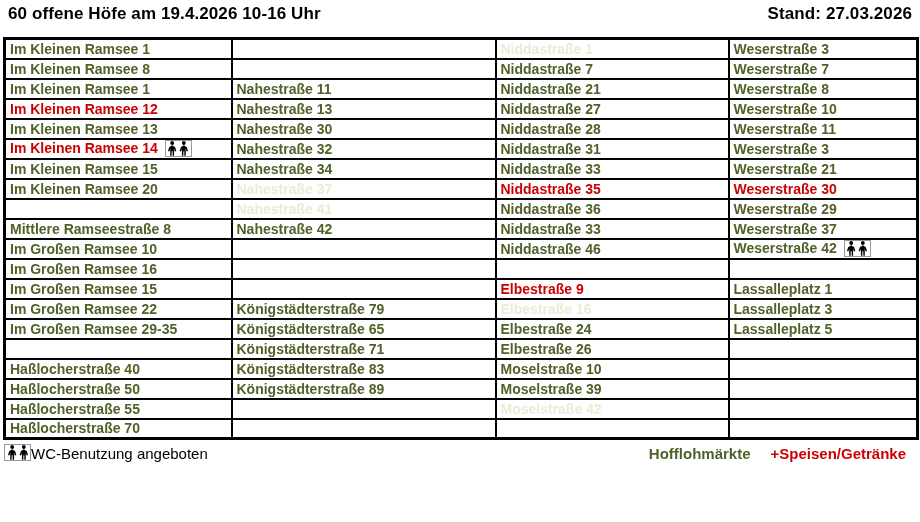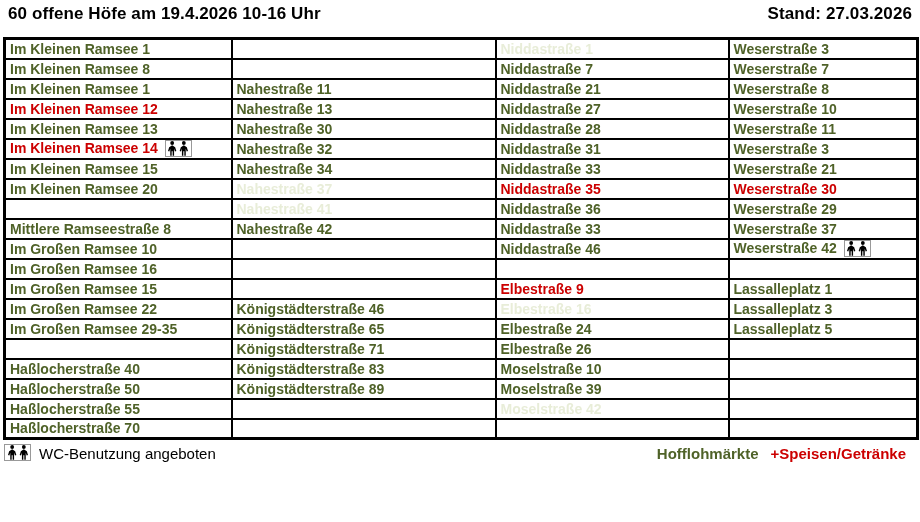--- a/index.html
+++ b/index.html
@@ -52,24 +52,24 @@
     margin-left: 7px; vertical-align: -3px;
   }
   .wc-badge svg { display: block; }
 
   .footer-bar {
     display: flex; align-items: center;
     padding: 4px 14px 0 4px;
     font-size: 15px; color: #000;
     flex: 1;
   }
-  .footer-left { display: flex; align-items: center; gap: 8px; }
+  .footer-left { display: flex; align-items: center; gap: 0; }
   .footer-left .wc-badge { margin-left: 0; vertical-align: 0; }
   .footer-right {
-    margin-left: auto; display: flex; align-items: flex-end; gap: 12px;
+    margin-left: auto; display: flex; align-items: flex-end; gap: 20px;
     font-weight: bold;
     padding-left: 40px;
   }
   .legend-markets { color: var(--street-green); }
   .legend-food { color: var(--highlight-red); }
 </style>
 </head>
 <body>
 
 <div class="page">
@@ -182,21 +182,21 @@
           <td></td>
         </tr>
         <tr>
           <td class="cell-green"><span>Im Großen Ramsee 15</span></td>
           <td></td>
           <td class="cell-red"><span>Elbestraße 9</span></td>
           <td class="cell-green"><span>Lassalleplatz 1</span></td>
         </tr>
         <tr>
           <td class="cell-green"><span>Im Großen Ramsee 22</span></td>
-          <td class="cell-green"><span>Königstädterstraße 46</span></td>
+          <td class="cell-green"><span>Königstädterstraße 79</span></td>
           <td class="cell-faded"><span>Elbestraße 16</span></td>
           <td class="cell-green"><span>Lassalleplatz 3</span></td>
         </tr>
         <tr>
           <td class="cell-green"><span>Im Großen Ramsee 29-35</span></td>
           <td class="cell-green"><span>Königstädterstraße 65</span></td>
           <td class="cell-green"><span>Elbestraße 24</span></td>
           <td class="cell-green"><span>Lassalleplatz 5</span></td>
         </tr>
         <tr>

